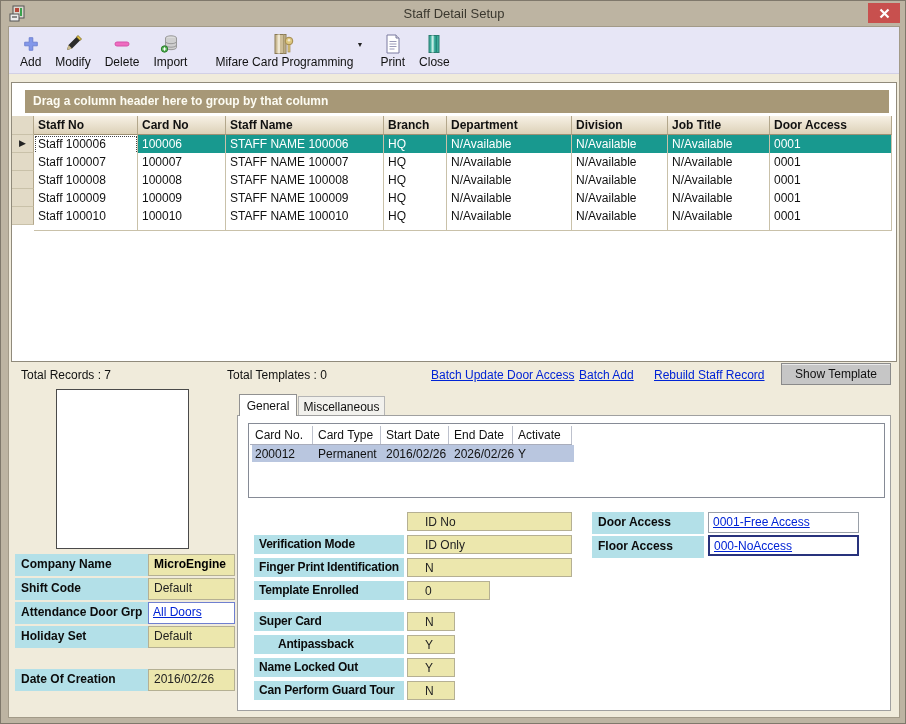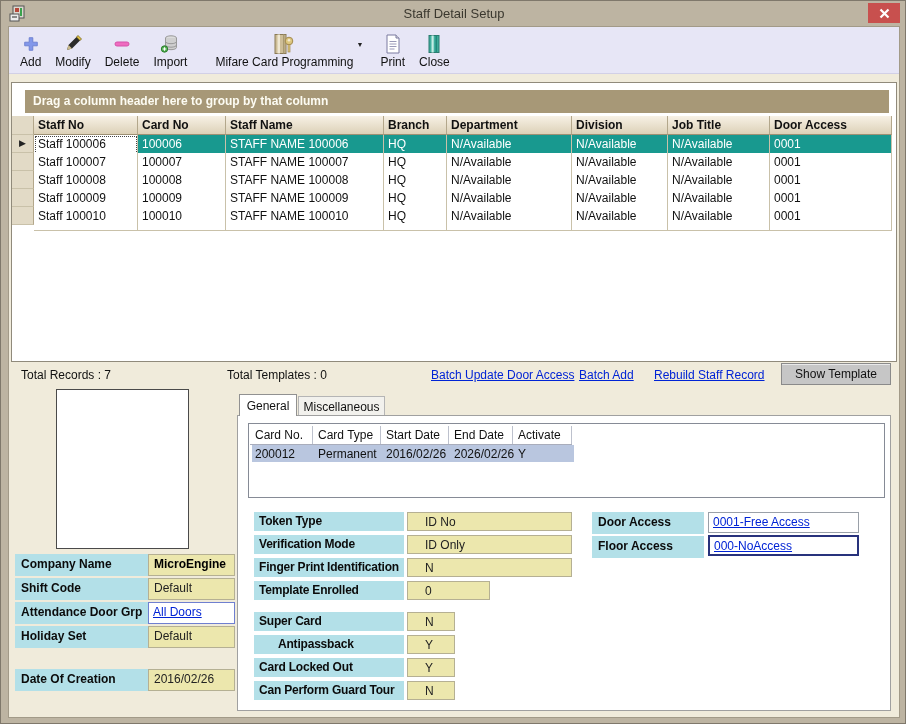--- a/index.html
+++ b/index.html
@@ -271,39 +271,38 @@
         </div>
         <div class="card-row">
           <div class="cr-cell k0">200012</div>
           <div class="cr-cell k1">Permanent</div>
           <div class="cr-cell k2">2016/02/26</div>
           <div class="cr-cell k3">2026/02/26</div>
           <div class="cr-cell k4">Y</div>
         </div>
       </div>
 
-      <div class="dlab" style="top:96px;">Token Type</div>
       <div class="dval" style="top:96px;width:165px;">ID No</div>
 
       <div class="dlab" style="top:119px;">Verification Mode</div>
       <div class="dval" style="top:119px;width:165px;">ID Only</div>
 
       <div class="dlab" style="top:142px;">Finger Print Identification</div>
       <div class="dval" style="top:142px;width:165px;">N</div>
 
       <div class="dlab" style="top:165px;">Template Enrolled</div>
       <div class="dval" style="top:165px;width:83px;">0</div>
 
       <div class="dlab" style="top:196px;">Super Card</div>
       <div class="dval" style="top:196px;width:48px;">N</div>
 
       <div class="dlab" style="top:219px;padding-left:24px;">Antipassback</div>
       <div class="dval" style="top:219px;width:48px;">Y</div>
 
-      <div class="dlab" style="top:242px;">Card Locked Out</div>
+      <div class="dlab" style="top:242px;">Name Locked Out</div>
       <div class="dval" style="top:242px;width:48px;">Y</div>
 
       <div class="dlab" style="top:265px;">Can Perform Guard Tour</div>
       <div class="dval" style="top:265px;width:48px;">N</div>
 
       <div class="alab" style="top:96px;">Door Access</div>
       <div class="aval" style="top:96px;border:1px solid #9aa0a8;">
         <span>0001-Free Access</span>
       </div>
 

